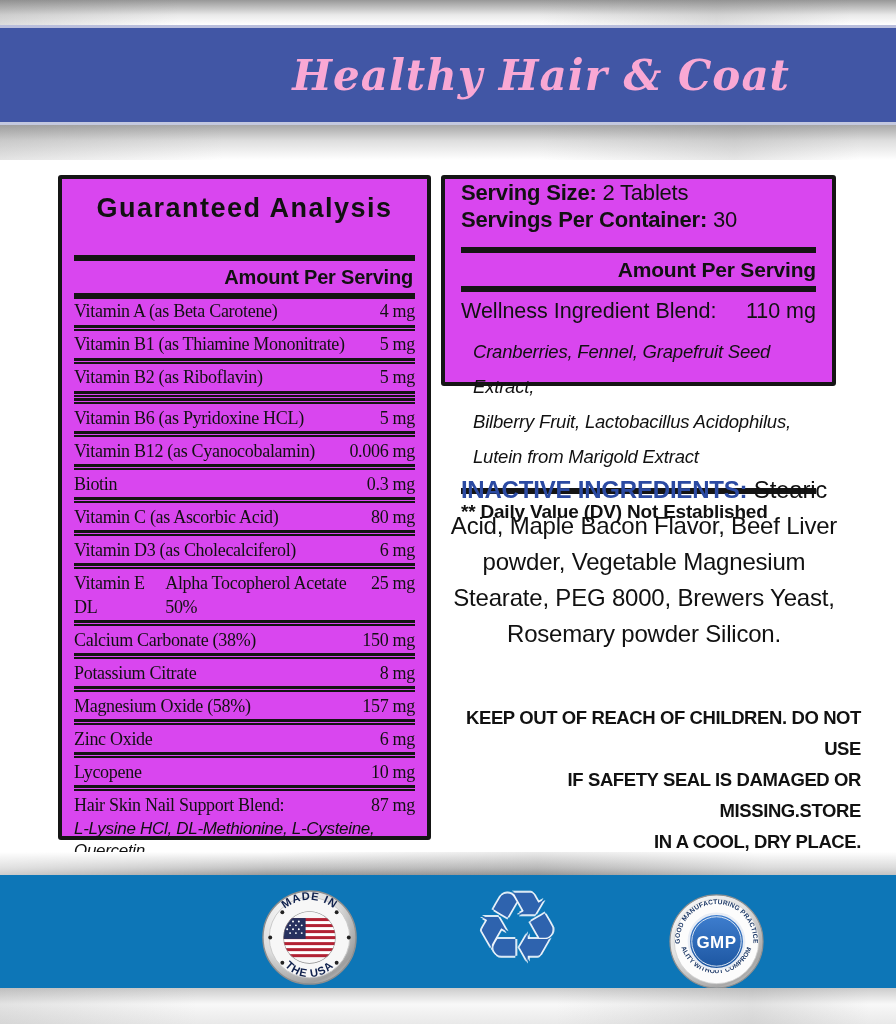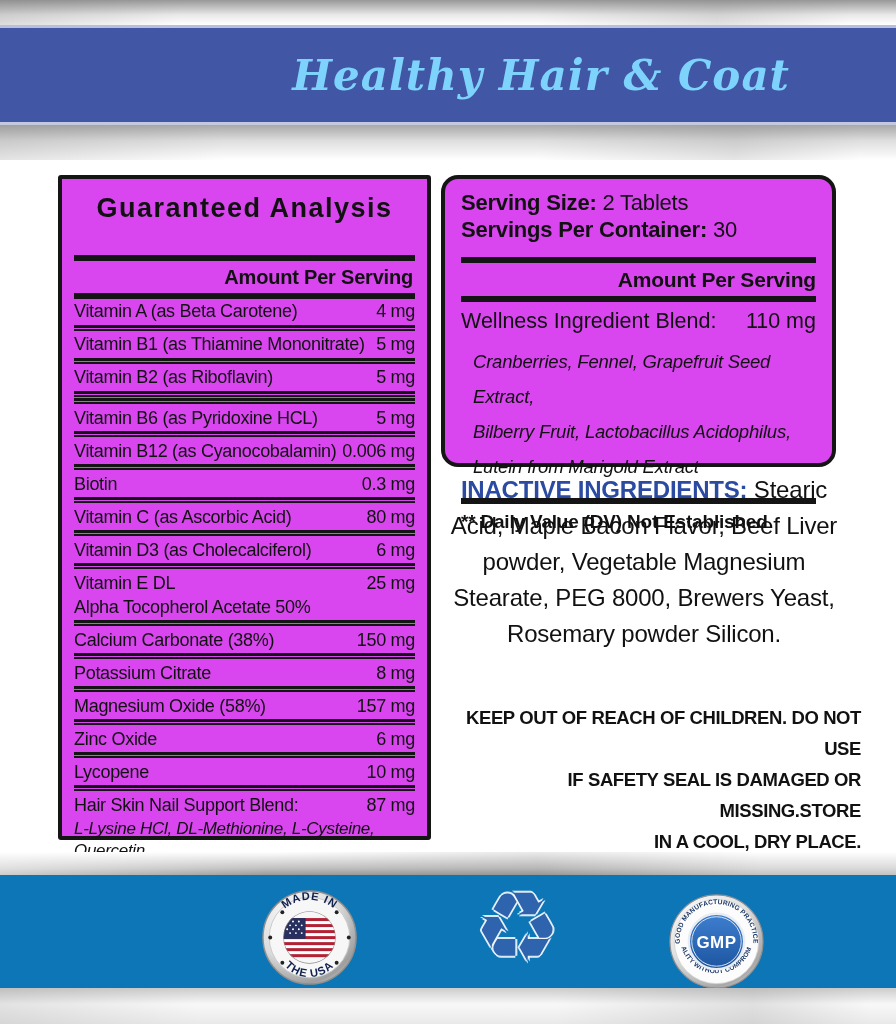--- a/index.html
+++ b/index.html
@@ -19,37 +19,37 @@
                linear-gradient(180deg,#ffffff,#c2c2c2 70%,#9a9a9a);}
   .strip-bottom{top:988px;height:36px;
     background:linear-gradient(90deg,rgba(130,130,130,.18),rgba(255,255,255,0) 22%,rgba(255,255,255,0) 62%,rgba(130,130,130,.2) 84%,rgba(255,255,255,0) 97%),
                linear-gradient(180deg,#cccccc,#f8f8f8 45%,#e9e9e9);}
 
   
   .header-band{position:absolute;left:0;top:25px;width:896px;height:100px;background:#4156a5;
     border-top:3px solid #b9bedc;border-bottom:3px solid #c3c8df;box-sizing:border-box;
     display:flex;align-items:center;justify-content:flex-end;padding-right:106px;}
   .script-title{font-family:"DejaVu Serif",serif;font-style:italic;font-weight:700;
-    font-size:42px;color:#7dd3fc;letter-spacing:1px;}
+    font-size:42px;color:#f9a8d4;letter-spacing:1px;}
 
   
   .panel{position:absolute;border:4px solid #151515;border-radius:3px;background:#d946ef;box-sizing:border-box;}
   .ga-panel{left:58px;top:175px;width:373px;height:665px;padding:8px 12px;}
-  .sf-panel{left:441px;top:175px;width:395px;height:292px;padding:10px 16px;border-radius:17px;}
+  .sf-panel{left:441px;top:175px;width:395px;height:211px;padding:0 16px;}
 
   .ga-title{font-size:27px;font-weight:700;letter-spacing:1.5px;text-align:center;
     line-height:34px;margin:4px 0 30px;}
   .bar{height:6px;background:#141414;}
   .colhead{font-size:20px;font-weight:700;text-align:right;line-height:26px;padding:3px 2px;letter-spacing:-0.2px;}
   .sep{height:6px;margin:1.5px 0;
     background:linear-gradient(180deg,#141414 0 50%,transparent 50% 67%,#141414 67% 100%);}
   .row{display:flex;justify-content:space-between;align-items:flex-start;gap:4px;
-    font-size:18px;line-height:24px;letter-spacing:-0.3px;}
+    font-size:18px;line-height:24px;letter-spacing:-0.3px;font-family:Liberation Serif, serif;}
   .rname{flex:1 1 auto;}
-  .rnames{flex:1 1 auto;display:flex;flex-direction:column;}
+  .rnames{flex:1 1 auto;display:flex;flex-direction:row;}
   .ramt{flex:0 0 auto;white-space:nowrap;text-align:right;}
   .subline{font-size:17px;line-height:22px;font-style:italic;letter-spacing:-0.3px;
     white-space:pre-line;padding:1px 0 2px;}
 
   .sf-line{font-size:22px;font-weight:700;line-height:27px;letter-spacing:-0.2px;}
   .sf-line .val{font-weight:400;}
   .sf-head-gap{height:14px;}
   .sf-colhead{font-size:21px;font-weight:700;text-align:right;line-height:27px;padding:3px 0;letter-spacing:-0.2px;}
   .blend-row{display:flex;justify-content:space-between;font-size:21.5px;line-height:30px;padding:4px 0 2px;}
   .blend-ing{font-size:18.5px;font-style:italic;line-height:35px;white-space:pre-line;

